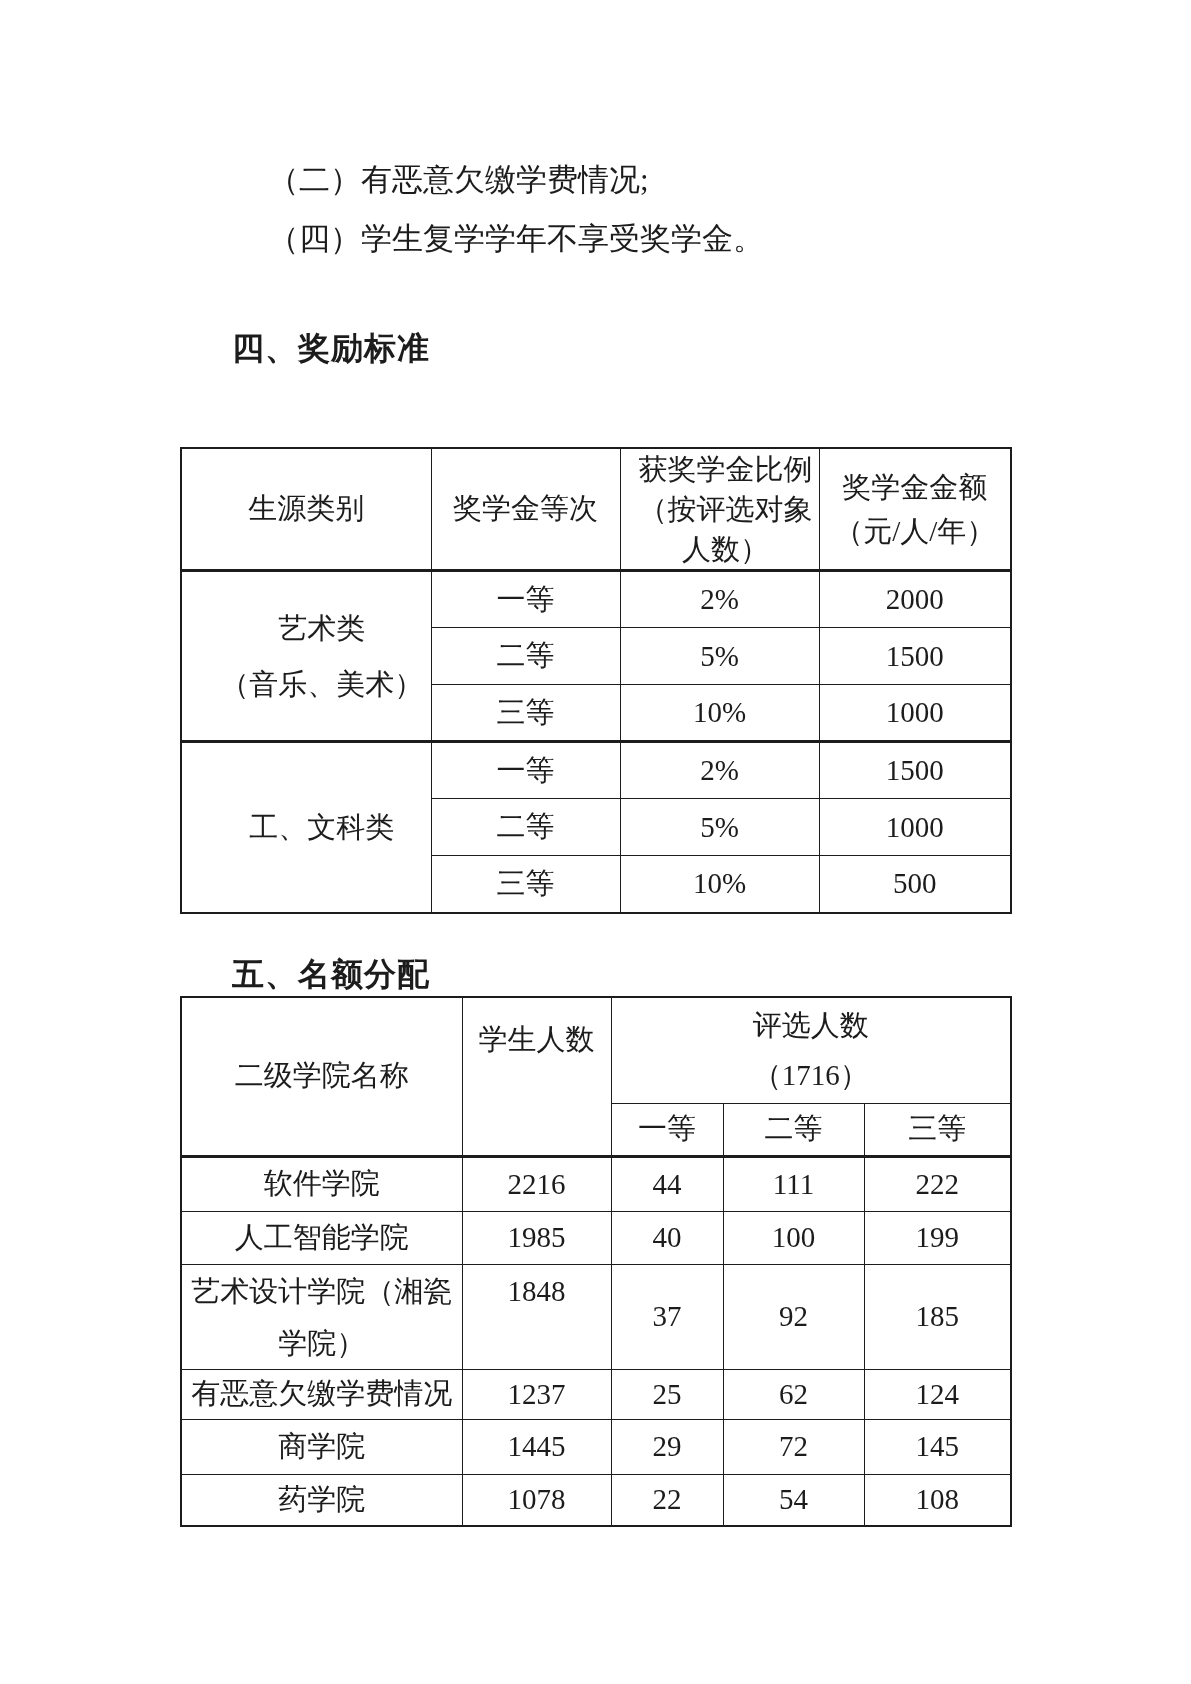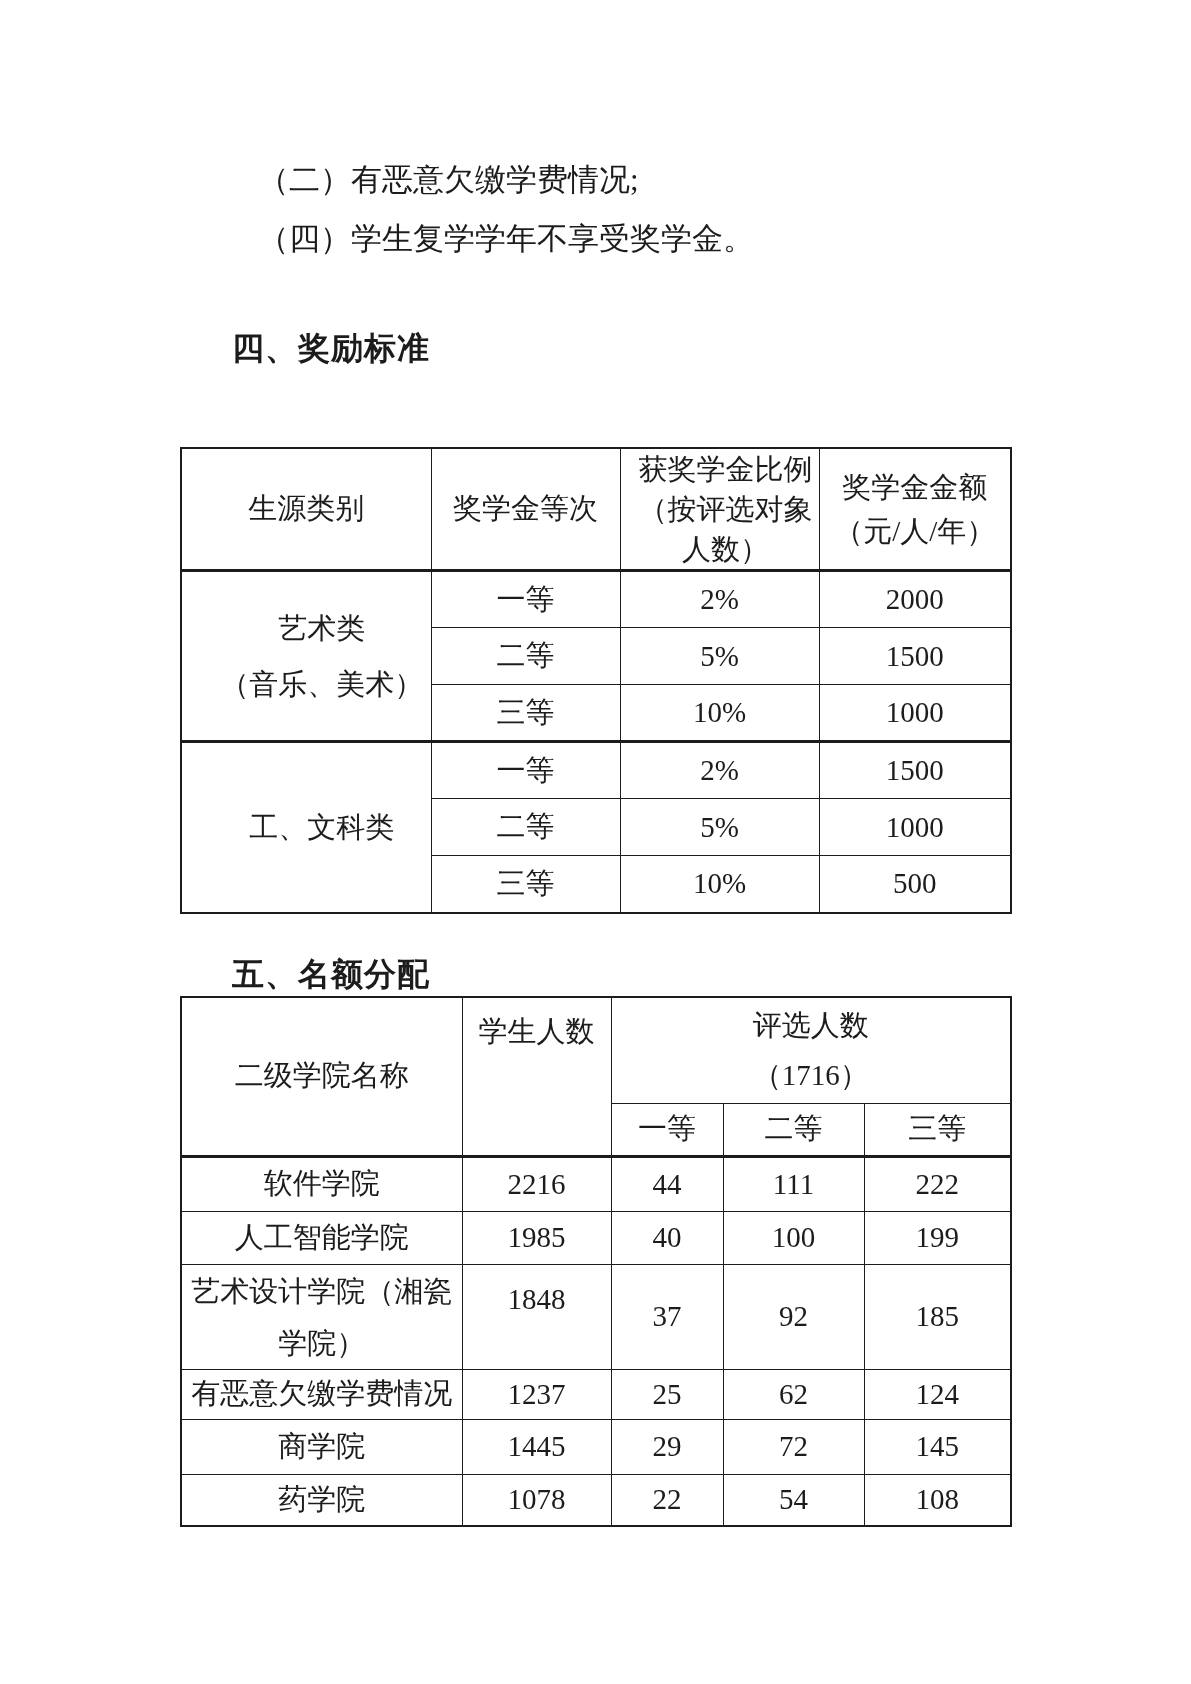--- a/index.html
+++ b/index.html
@@ -6,21 +6,21 @@
   #page{
     position:relative;
     width:1191px;height:1684px;
     margin:0 auto;
     background:#ffffff;
     font-family:"Liberation Serif","DejaVu Serif",serif;
     color:#1c1c1c;
     overflow:hidden;
   }
   
-  .paragraphs{position:absolute;left:258px;top:150px;font-size:31px;}
+  .paragraphs{position:absolute;left:268px;top:150px;font-size:31px;}
   .para-line{height:59px;line-height:59px;white-space:nowrap;}
   
   .heading{
     position:absolute;left:232px;
     font-family:"Liberation Sans","DejaVu Sans",sans-serif;
     font-weight:700;font-size:32px;line-height:36px;
     letter-spacing:1px;white-space:nowrap;
   }
   #heading4{top:330px;}
   #heading5{top:956px;}
@@ -49,29 +49,29 @@
   #table1 .h3 .line{line-height:40px;margin-left:12px;}
   #table1 .h4 .line{line-height:44px;}
   #table1 .cat .line{line-height:56px;padding-left:31px;}
   #table1 .sec td{border-top-width:3px;}
   
   #table2 .hrow1{height:106px;}
   #table2 .hrow2{height:53px;}
   #table2 .hrow2 th{border-bottom-width:3px;}
   #table2 .span2{border-bottom-width:3px;}
   #table2 .sel .line{line-height:50px;}
-  #table2 .va-top{vertical-align:top;padding-top:14px;}
+  #table2 .va-top{vertical-align:top;padding-top:22px;}
   #table2 .r0{height:55px;}
   #table2 .r1{height:53px;margin-left:10px;}
   #table2 .r2{height:105px;}
   #table2 .r3{height:50px;}
   #table2 .r4{height:55px;}
   #table2 .r5{height:52px;margin-top:48px;}
   #table2 .wrapcell{line-height:52px;padding:0;}
-  #table2 .num-top{vertical-align:top;padding-top:18px;}
+  #table2 .num-top{vertical-align:top;padding-top:10px;}
 </style>
 </head>
 <body>
 
 <div id="page">
 
   <div class="paragraphs">
     <div class="para-line">（二）有恶意欠缴学费情况;</div>
     <div class="para-line">（四）学生复学学年不享受奖学金。</div>
   </div>

